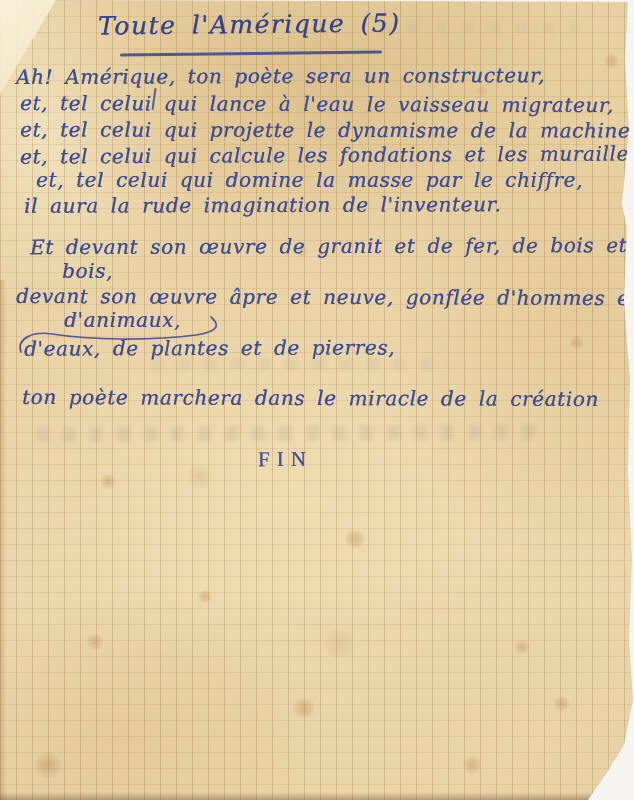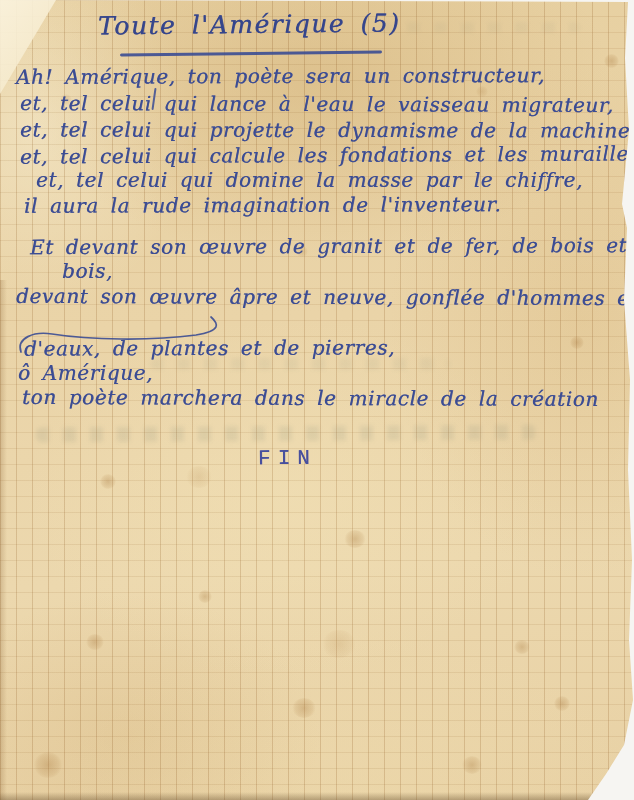--- a/index.html
+++ b/index.html
@@ -35,21 +35,21 @@
   .ghost{position:absolute;filter:blur(2px);border-radius:6px;
     background:repeating-linear-gradient(90deg, rgba(118,128,112,0.20) 0 13px, transparent 13px 27px);}
   .line{position:absolute;white-space:nowrap;color:#3b4c94;font-style:italic;
     font-size:20px;letter-spacing:0.6px;word-spacing:5px;
     text-shadow:0.4px 0 0 rgba(59,76,148,0.75);}
   .title{position:absolute;white-space:nowrap;color:#35458c;font-style:italic;
     font-size:25px;letter-spacing:1.5px;word-spacing:6px;
     text-shadow:0.5px 0 0 rgba(53,69,140,0.8);}
   .title-underline{position:absolute;height:3px;background:#3b4c94;border-radius:3px;
     opacity:0.9;}
-  .fin{position:absolute;color:#474f9e;font-family:Liberation Mono, monospace;
+  .fin{position:absolute;color:#474f9e;font-family:Liberation Serif, serif;
     font-size:21px;letter-spacing:7px;text-shadow:0.3px 0 0 rgba(71,79,158,0.8);}
   .stray{position:absolute;width:2px;height:22px;background:#3b4c94;border-radius:2px;
     transform:rotate(8deg);opacity:0.85;}
   svg.curve{position:absolute;overflow:visible;}
 </style>
 </head>
 <body>
 
 <div class="stage">
   <div class="paper">
@@ -90,22 +90,22 @@
     <div class="line" style="left:20px;top:118px;transform:rotate(0.1deg);">et, tel celui qui projette le dynamisme de la machine,</div>
     <div class="line" style="left:20px;top:143px;transform:rotate(-0.3deg);">et, tel celui qui calcule les fondations et les murailles,</div>
     <div class="line" style="left:8px;top:168px;margin-left:28px;">et, tel celui qui domine la masse par le chiffre,</div>
     <div class="line" style="left:24px;top:193px;transform:rotate(-0.2deg);">il aura la rude imagination de l'inventeur.</div>
 
     <div class="stray" style="left:153px;top:88px;"></div>
 
     <div class="line" style="left:30px;top:234px;transform:rotate(-0.2deg);">Et devant son œuvre de granit et de fer, de bois et d'ar-</div>
     <div class="line" style="left:62px;top:259px;">bois,</div>
     <div class="line" style="left:16px;top:285px;transform:rotate(0.2deg);">devant son œuvre âpre et neuve, gonflée d'hommes et</div>
+    <div class="line" style="left:64px;top:308px;">d'animaux,</div>
     <div class="line" style="left:24px;top:336px;transform:rotate(-0.2deg);">d'eaux, de plantes et de pierres,</div>
-    <div class="line" style="left:18px;top:361px;">ô Amérique,</div>
     <div class="line" style="left:22px;top:386px;transform:rotate(0.2deg);">ton poète marchera dans le miracle de la création</div>
 
     <svg class="curve" style="left:0;top:300px;" width="260" height="70" viewBox="0 0 260 70">
       <path d="M 211 17 C 219 24 221 31 196 35 C 150 41 90 40 52 34 C 34 31 16 38 21 52" fill="none" stroke="#3b4c94" stroke-width="1.7" stroke-linecap="round" opacity="0.9"></path>
     </svg>
 
     <div class="fin" style="left:258px;top:447px;transform:rotate(-0.5deg);">FIN</div>
   </div>
 </div>
 

